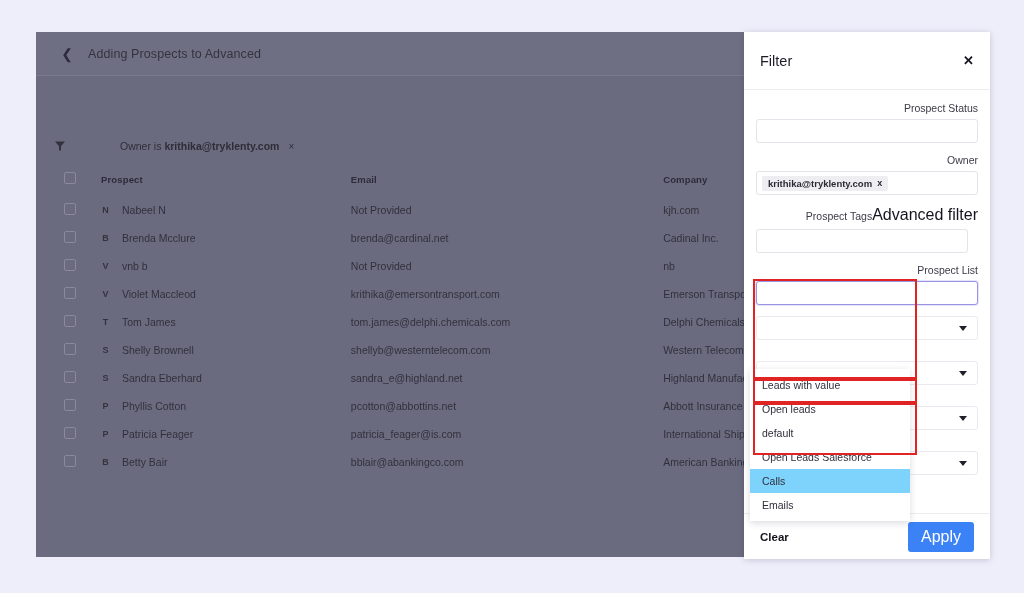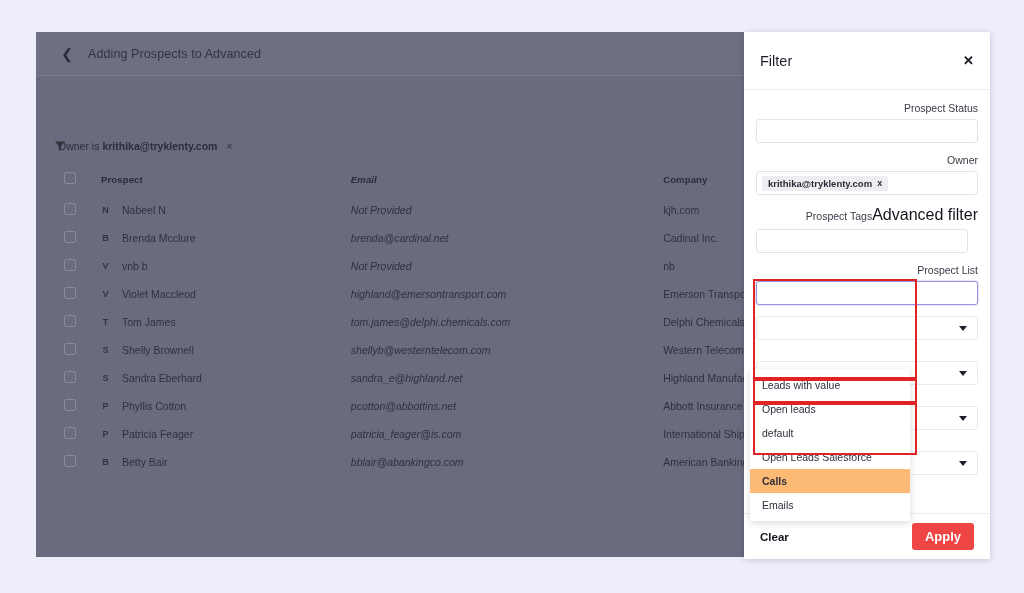--- a/index.html
+++ b/index.html
@@ -56,21 +56,21 @@
 
   .app-title {
     font-size: 12.5px;
     color: #33333f;
     letter-spacing: .1px;
   }
 
   .filter-chipbar {
     display: flex;
     align-items: center;
-    padding: 0 0 0 22px;
+    padding: 0 0 0 84px;
     height: 40px;
     margin-top: 50px;
     position: relative;
   }
 
   .funnel-icon {
     position: absolute;
     left: 18px;
     top: 50%;
     transform: translateY(-50%);
@@ -110,21 +110,21 @@
     font-size: 10.5px;
     color: #30303d;
     padding: 7px 0;
     white-space: nowrap;
     overflow: hidden;
     text-overflow: ellipsis;
   }
 
   .col-check { width: 52px; padding-left: 0 !important; }
   .col-prospect { width: 200px; }
-  .col-email { width: 250px; font-style: italic; }
+  .col-email { width: 250px; }
   .col-company { width: 260px; }
 
   .cbx {
     width: 12px;
     height: 12px;
     border: 1px solid #8a8a9c;
     border-radius: 2px;
     background: transparent;
     display: inline-block;
     margin-left: 28px;
@@ -277,21 +277,21 @@
     padding: 4px 0;
   }
 
   .dd-item {
     font-size: 10.5px;
     color: #2f2f3c;
     padding: 6px 12px;
     cursor: pointer;
     white-space: nowrap;
   }
-  .dd-item.hovered { background: #fdba74; font-weight: bold; }
+  .dd-item.hovered { background: #7dd3fc; }
 
   
   .redbox {
     position: absolute;
     border: 2px solid #e02424;
     pointer-events: none;
     z-index: 50;
   }
   #redbox-top    { left: 753px; top: 279px; width: 164px; height: 100px; }
   #redbox-calls  { left: 753px; top: 379px; width: 164px; height: 24px; }
@@ -311,24 +311,24 @@
     font-size: 11.5px;
     font-weight: 700;
     color: #15151f;
     background: none;
     border: none;
     cursor: pointer;
     font-family: "Liberation Sans", sans-serif;
   }
 
   .apply-btn {
-    background: #ef4444;
+    background: #3b82f6;
     color: #fff;
-    font-size: 13px;
-    font-weight: 700;
+    font-size: 16px;
+    font-weight: 400;
     border: none;
     border-radius: 3px;
     padding: 6px 13px;
     cursor: pointer;
     font-family: "Liberation Sans", sans-serif;
   }
 </style>
 </head>
 <body>
 
@@ -395,21 +395,21 @@
             <td class="col-company">nb</td>
           </tr>
           <tr>
             <td class="col-check"><span class="cbx"></span></td>
             <td class="col-prospect">
               <span class="prospect-cell">
                 <span class="avatar-letter">V</span>
                 <span>Violet Maccleod</span>
               </span>
             </td>
-            <td class="col-email">highland@emersontransport.com</td>
+            <td class="col-email">krithika@emersontransport.com</td>
             <td class="col-company">Emerson Transport</td>
           </tr>
           <tr>
             <td class="col-check"><span class="cbx"></span></td>
             <td class="col-prospect">
               <span class="prospect-cell">
                 <span class="avatar-letter">T</span>
                 <span>Tom James</span>
               </span>
             </td>

